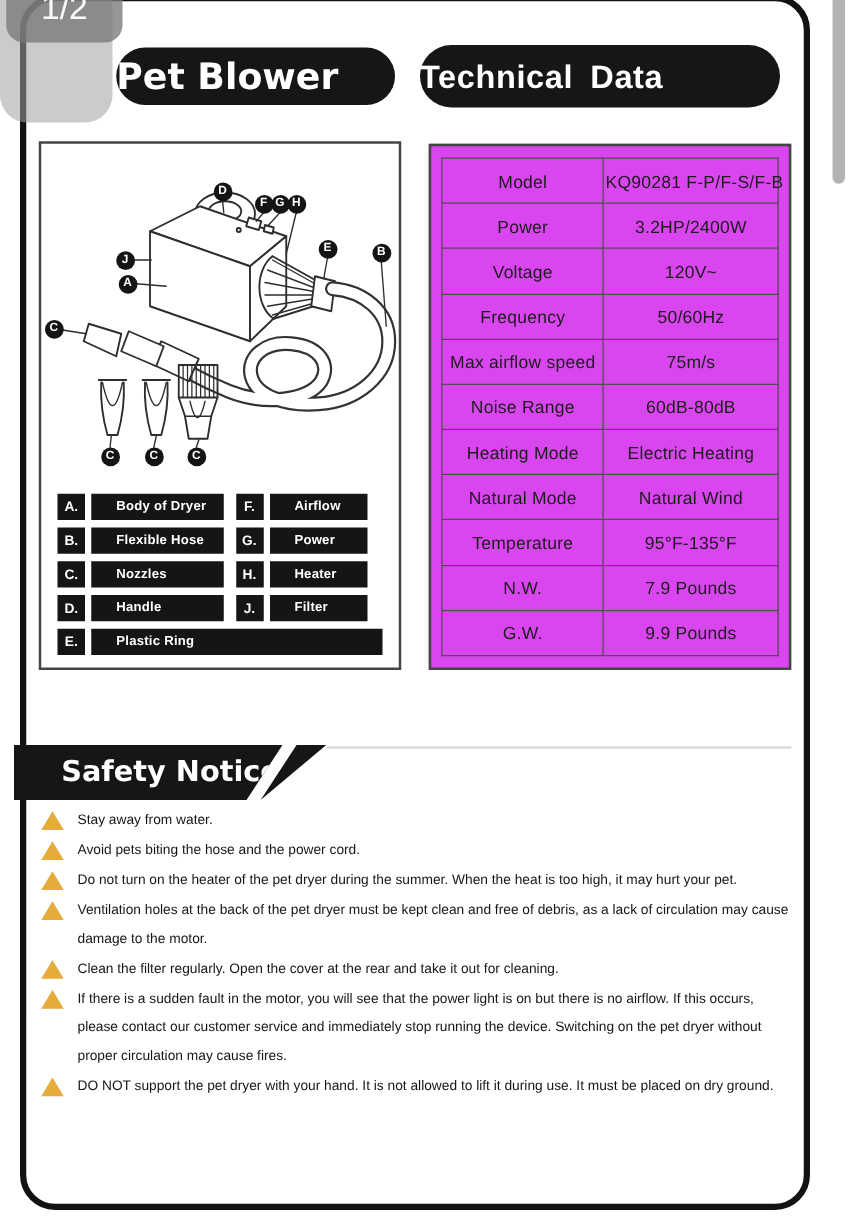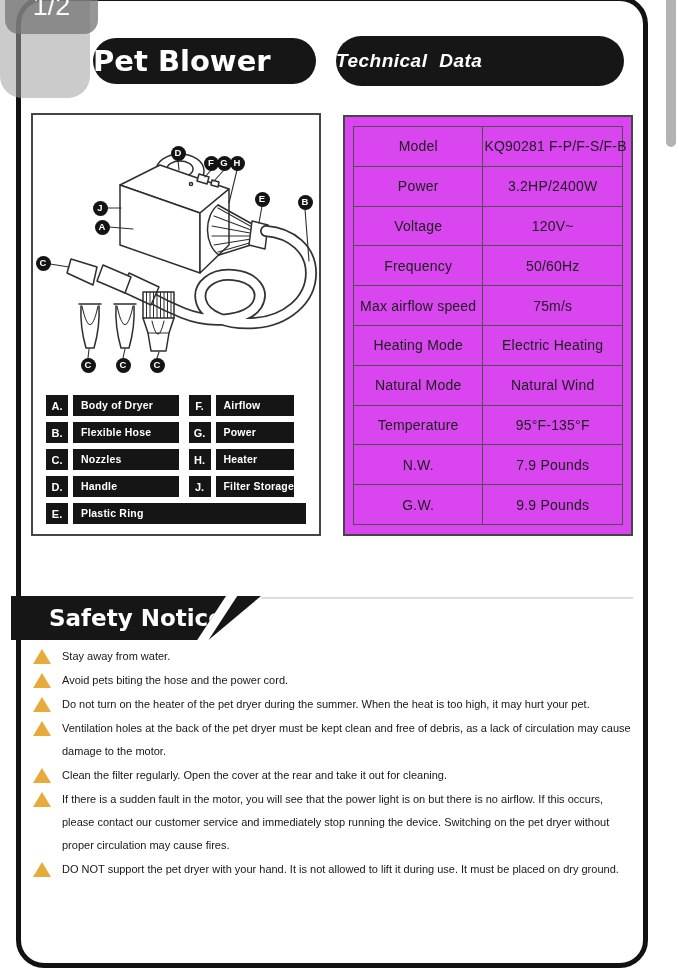--- a/index.html
+++ b/index.html
@@ -11,39 +11,39 @@
     position:absolute;left:16px;top:-4px;width:632px;height:972px;
     border:5px solid #121212;border-radius:28px;background:#fff;box-sizing:border-box;
   }
 
   
   .pill{position:absolute;background:#161616;border-radius:26px;color:#fff;
         display:flex;align-items:center;justify-content:flex-start;}
   .pill-product{left:72px;top:37px;width:223px;height:46px;}
   .pill-product span{font-family:"DejaVu Sans", sans-serif;font-weight:700;font-size:29px;}
   .pill-technical{left:315px;top:35px;width:288px;height:50px;}
-  .pill-technical span{font-weight:600;font-size:19px;letter-spacing:.5px;word-spacing:6px;font-style:italic;}
+  .pill-technical span{font-weight:600;font-size:26px;letter-spacing:.5px;word-spacing:6px;}
 
   
   .diagram-box{position:absolute;left:10px;top:112px;width:290px;height:423px;
     border:2px solid #454545;box-sizing:border-box;background:#fff;}
   .diagram-box svg{position:absolute;left:0;top:0;}
   .callout{position:absolute;width:15px;height:15px;border-radius:50%;background:#141414;
     color:#fff;font-size:9.5px;font-weight:bold;display:flex;align-items:center;justify-content:center;
     line-height:1;}
 
   
   .legend{position:absolute;left:13px;right:13px;top:280px;display:grid;
     grid-template-columns:1.06fr .94fr;column-gap:10px;row-gap:6px;}
   .legend-item{display:flex;gap:5px;align-items:center;}
   .legend-item.full{grid-column:1 / -1;}
   .legend-chip{flex:0 0 22px;height:21px;background:#151515;color:#fff;font-size:11px;
     font-weight:bold;display:flex;align-items:center;justify-content:center;}
   .legend-bar{flex:1;height:21px;background:#151515;color:#fff;font-size:10.5px;
-    font-weight:bold;line-height:21px;padding-left:8px;letter-spacing:.2px;}
+    font-weight:bold;line-height:21px;padding-left:20px;letter-spacing:.2px;}
   .legend-item:nth-child(even):not(.full) .legend-bar{margin-right:12px;}
 
   
   .table-box{position:absolute;left:322px;top:114px;width:290px;height:421px;
     border:2px solid #454545;box-sizing:border-box;background:#d946ef;}
   .table-inner{position:absolute;left:8px;right:8px;top:9px;bottom:9px;}
   table.spec{width:100%;height:100%;border-collapse:collapse;table-layout:fixed;}
   table.spec td{border:1.2px solid #4f4f4f;text-align:center;vertical-align:middle;
     font-size:14px;color:#1c1c1c;white-space:nowrap;letter-spacing:.2px;}
   table.spec td.lbl{width:47%;}
@@ -218,20 +218,24 @@
               </tr>
               <tr>
                 <td class="lbl">Frequency</td>
                 <td>50/60Hz</td>
               </tr>
               <tr>
                 <td class="lbl">Max airflow speed</td>
                 <td>75m/s</td>
               </tr>
               <tr>
+                <td class="lbl">Noise Range</td>
+                <td>60dB-80dB</td>
+              </tr>
+              <tr>
                 <td class="lbl">Heating Mode</td>
                 <td>Electric Heating</td>
               </tr>
               <tr>
                 <td class="lbl">Natural Mode</td>
                 <td>Natural Wind</td>
               </tr>
               <tr>
                 <td class="lbl">Temperature</td>
                 <td>95°F-135°F</td>

